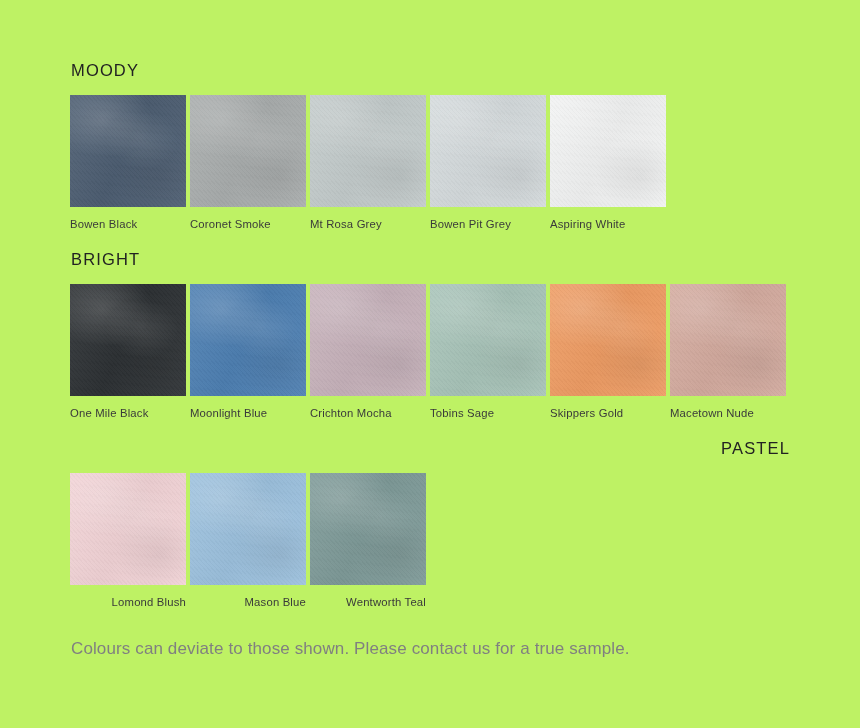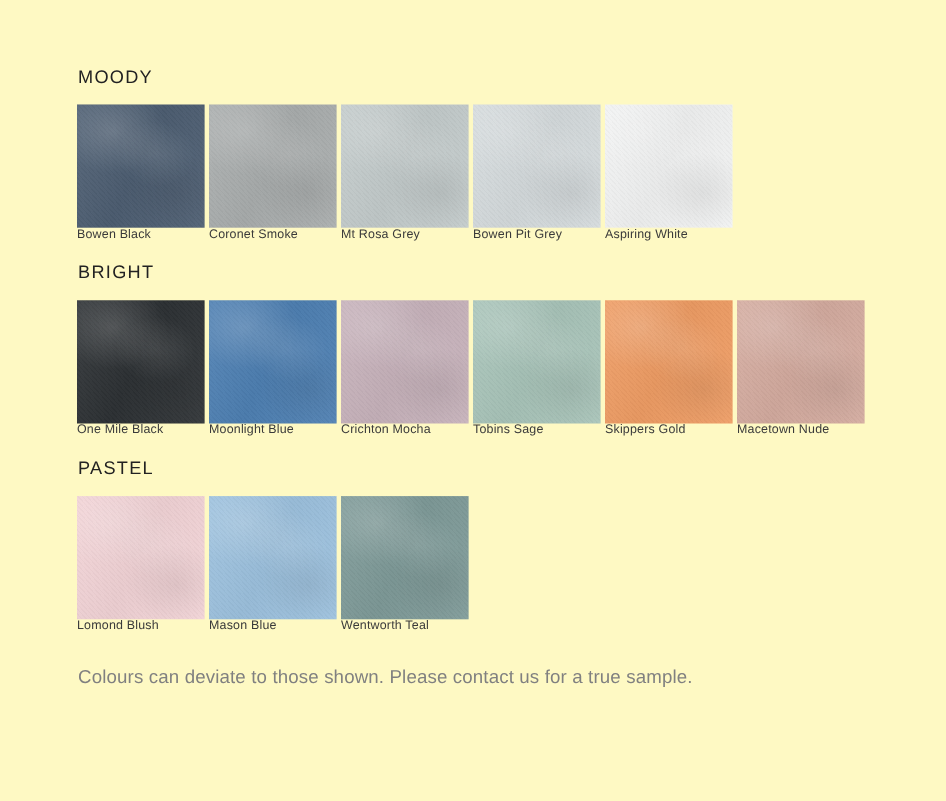--- a/index.html
+++ b/index.html
@@ -11,21 +11,21 @@
     width: 860px;
     height: 728px;
     font-family: "Liberation Sans", sans-serif;
     color: #2b2b2b;
     overflow: hidden;
   }
   .page {
     position: relative;
     width: 860px;
     height: 728px;
-    background: #fef9c3;
+    background: #bef264;
     box-sizing: border-box;
     padding: 62px 70px 0 70px;
   }
   .section {
     margin-bottom: 18px;
   }
   .section-heading {
     font-size: 16.5px;
     letter-spacing: 1.15px;
     font-weight: 400;
@@ -63,27 +63,28 @@
     position: absolute;
     inset: 0;
     background-image:
       linear-gradient(115deg, rgba(255,255,255,0.07) 0%, rgba(0,0,0,0.04) 48%, rgba(255,255,255,0.05) 100%),
       repeating-linear-gradient(48deg, rgba(0,0,0,0.022) 0px, rgba(0,0,0,0.022) 1px, rgba(255,255,255,0.02) 1px, rgba(255,255,255,0.02) 3px);
     pointer-events: none;
   }
   .swatch-label {
     font-size: 11.3px;
     color: #3a3a3a;
+    margin-top: 11px;
     letter-spacing: 0.18px;
     line-height: 1.2;
     white-space: nowrap;
   }
   .section-moody   { margin-bottom: 20px; }
   .section-bright  { margin-bottom: 20px; }
-  .section-pastel  { margin-bottom: 0; }
+  .section-pastel  { margin-bottom: 0; text-align: right; }
   .disclaimer {
     margin-top: 30px;
     margin-left: 1px;
     font-size: 17px;
     color: #808080;
     letter-spacing: 0.12px;
   }
 </style>
 </head>
 <body>

